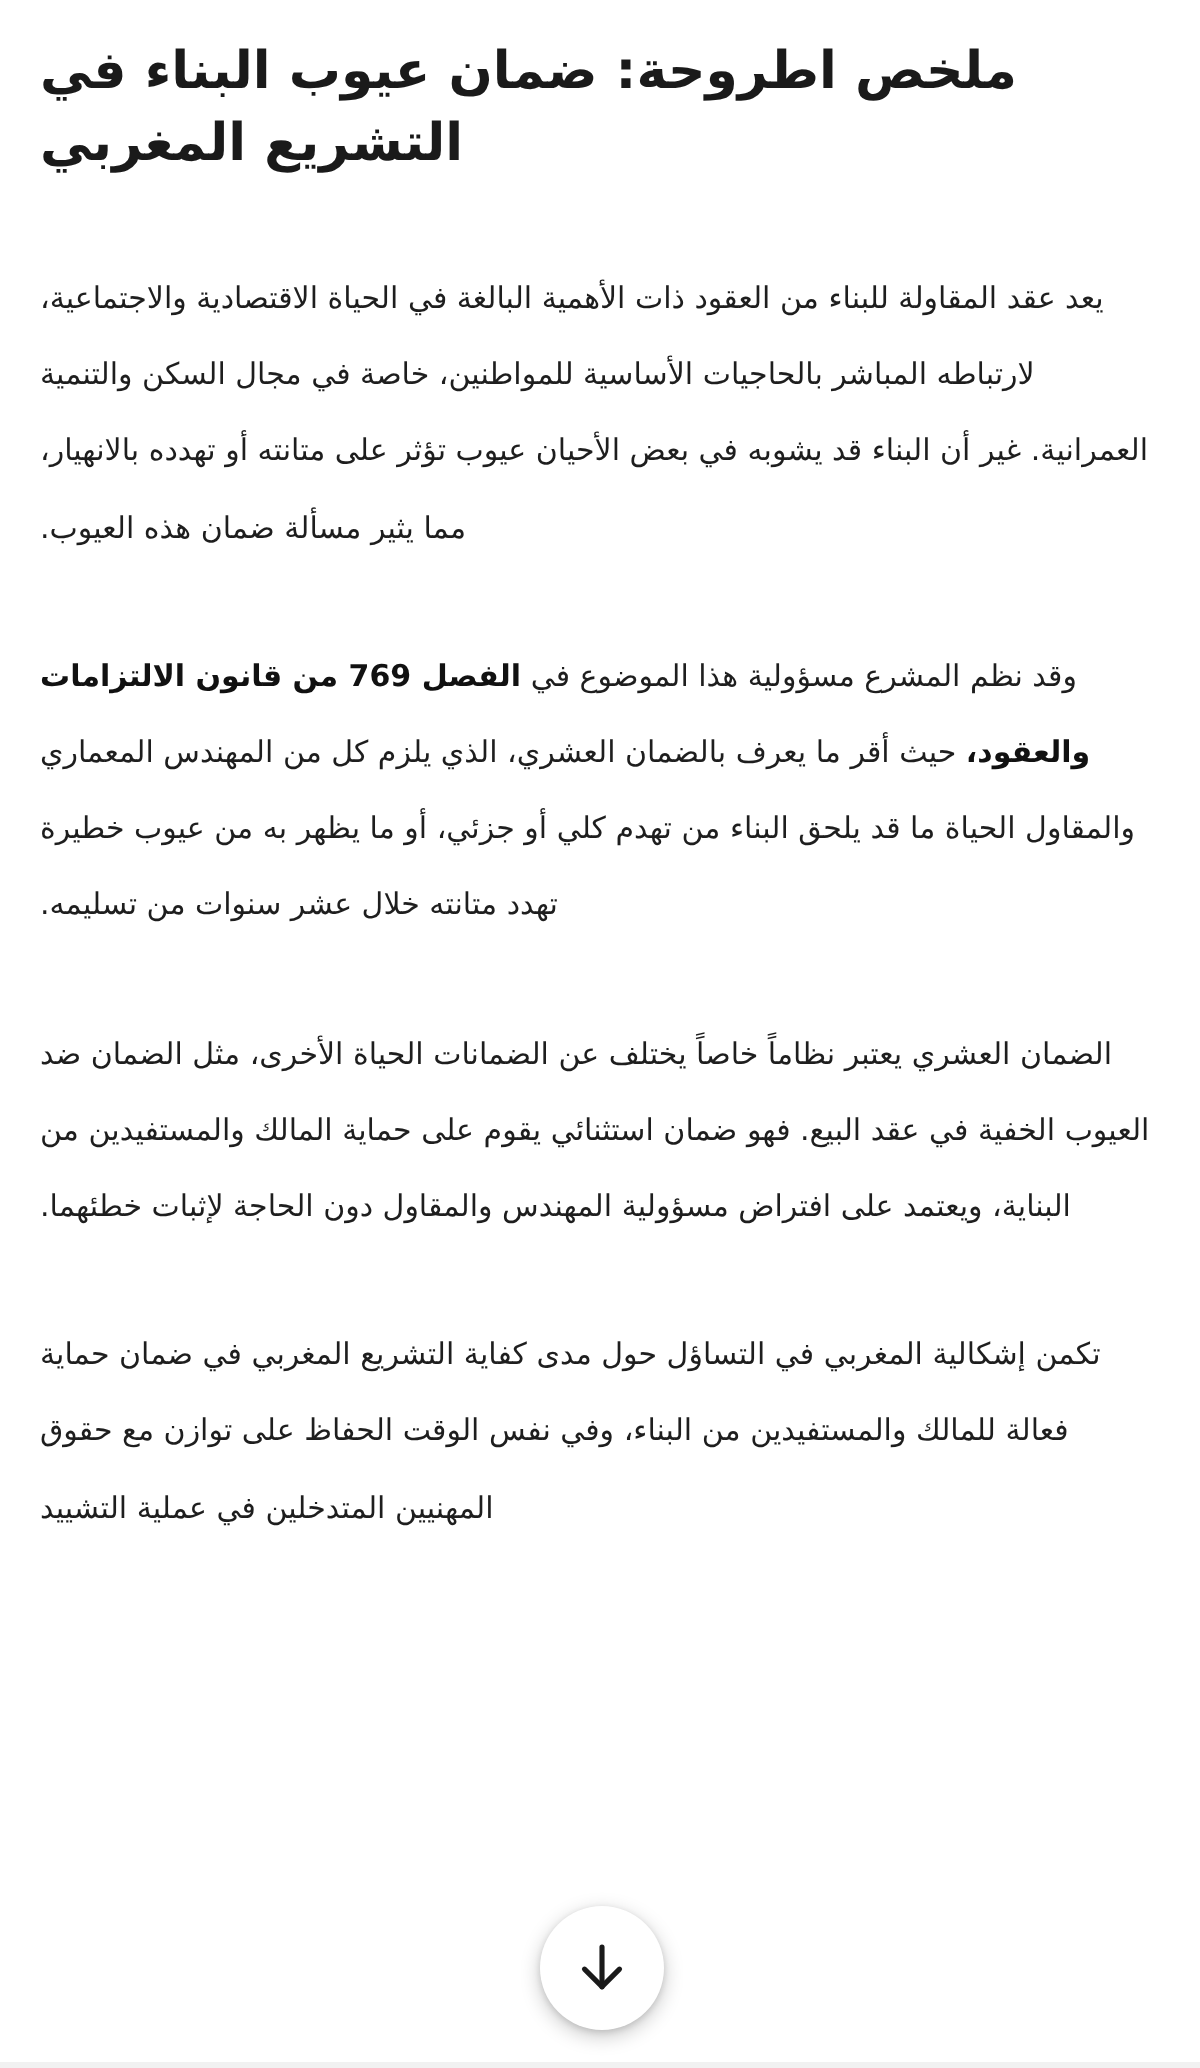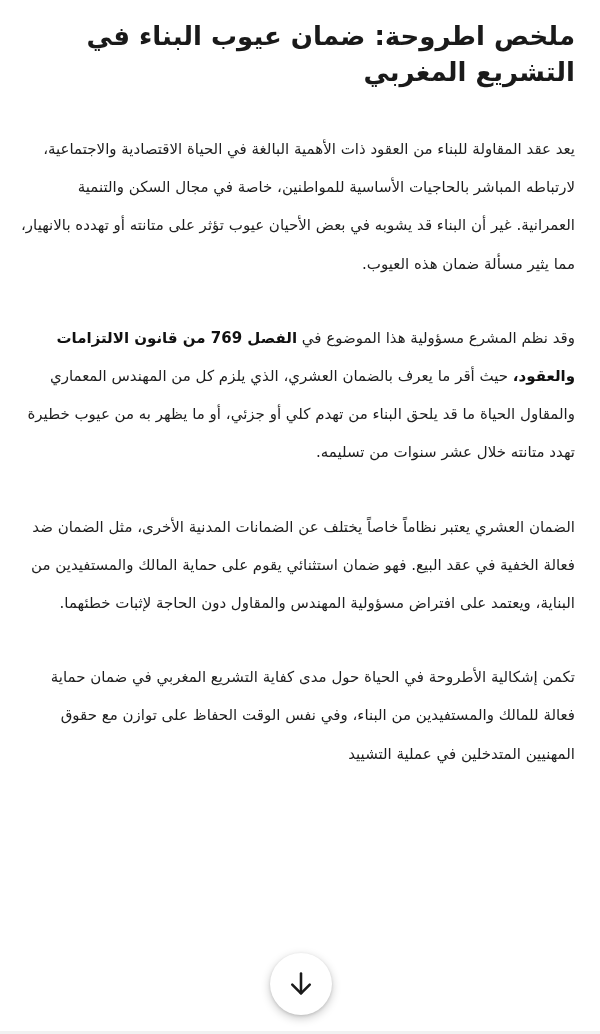--- a/index.html
+++ b/index.html
@@ -10,21 +10,21 @@
     body {
       width: 600px;
       height: 1034px;
       overflow: hidden;
       position: relative;
       font-family: "DejaVu Sans", sans-serif;
       color: #1b1b1b;
     }
     .page {
       direction: rtl;
-      text-align: right;
+      text-align: left;
       padding: 18px 25px 0 20px;
     }
     .title {
       font-size: 26px;
       font-weight: bold;
       line-height: 36px;
       margin: 0 0 40px 0;
       color: #1a1a1a;
     }
     .para {
@@ -67,23 +67,23 @@
 </head>
 <body>
 
 <div class="page">
   <h1 class="title">ملخص اطروحة: ضمان عيوب البناء في التشريع المغربي</h1>
 
   <p class="para">يعد عقد المقاولة للبناء من العقود ذات الأهمية البالغة في الحياة الاقتصادية والاجتماعية، لارتباطه المباشر بالحاجيات الأساسية للمواطنين، خاصة في مجال السكن والتنمية العمرانية. غير أن البناء قد يشوبه في بعض الأحيان عيوب تؤثر على متانته أو تهدده بالانهيار، مما يثير مسألة ضمان هذه العيوب.</p>
 
   <p class="para"><span>وقد نظم المشرع مسؤولية هذا الموضوع في </span><b>الفصل 769 من قانون الالتزامات والعقود،</b><span> حيث أقر ما يعرف بالضمان العشري، الذي يلزم كل من المهندس المعماري والمقاول الحياة ما قد يلحق البناء من تهدم كلي أو جزئي، أو ما يظهر به من عيوب خطيرة تهدد متانته خلال عشر سنوات من تسليمه.</span></p>
 
-  <p class="para">الضمان العشري يعتبر نظاماً خاصاً يختلف عن الضمانات المدنية الأخرى، مثل الضمان ضد فعالة الخفية في عقد البيع. فهو ضمان استثنائي يقوم على حماية المالك والمستفيدين من البناية، ويعتمد على افتراض مسؤولية المهندس والمقاول دون الحاجة لإثبات خطئهما.</p>
+  <p class="para">الضمان العشري يعتبر نظاماً خاصاً يختلف عن الضمانات الحياة الأخرى، مثل الضمان ضد العيوب الخفية في عقد البيع. فهو ضمان استثنائي يقوم على حماية المالك والمستفيدين من البناية، ويعتمد على افتراض مسؤولية المهندس والمقاول دون الحاجة لإثبات خطئهما.</p>
 
-  <p class="para">تكمن إشكالية الأطروحة في الحياة حول مدى كفاية التشريع المغربي في ضمان حماية فعالة للمالك والمستفيدين من البناء، وفي نفس الوقت الحفاظ على توازن مع حقوق المهنيين المتدخلين في عملية التشييد</p>
+  <p class="para">تكمن إشكالية المغربي في التساؤل حول مدى كفاية التشريع المغربي في ضمان حماية فعالة للمالك والمستفيدين من البناء، وفي نفس الوقت الحفاظ على توازن مع حقوق المهنيين المتدخلين في عملية التشييد</p>
 </div>
 
 <div class="scroll-btn">
   <svg viewBox="0 0 24 24" fill="none" stroke="#1a1a1a" stroke-width="2.2" stroke-linecap="round" stroke-linejoin="round">
     <line x1="12" y1="3" x2="12" y2="20"></line>
     <polyline points="4.5,12.5 12,20 19.5,12.5"></polyline>
   </svg>
 </div>
 
 <div class="bottom-divider"></div>

